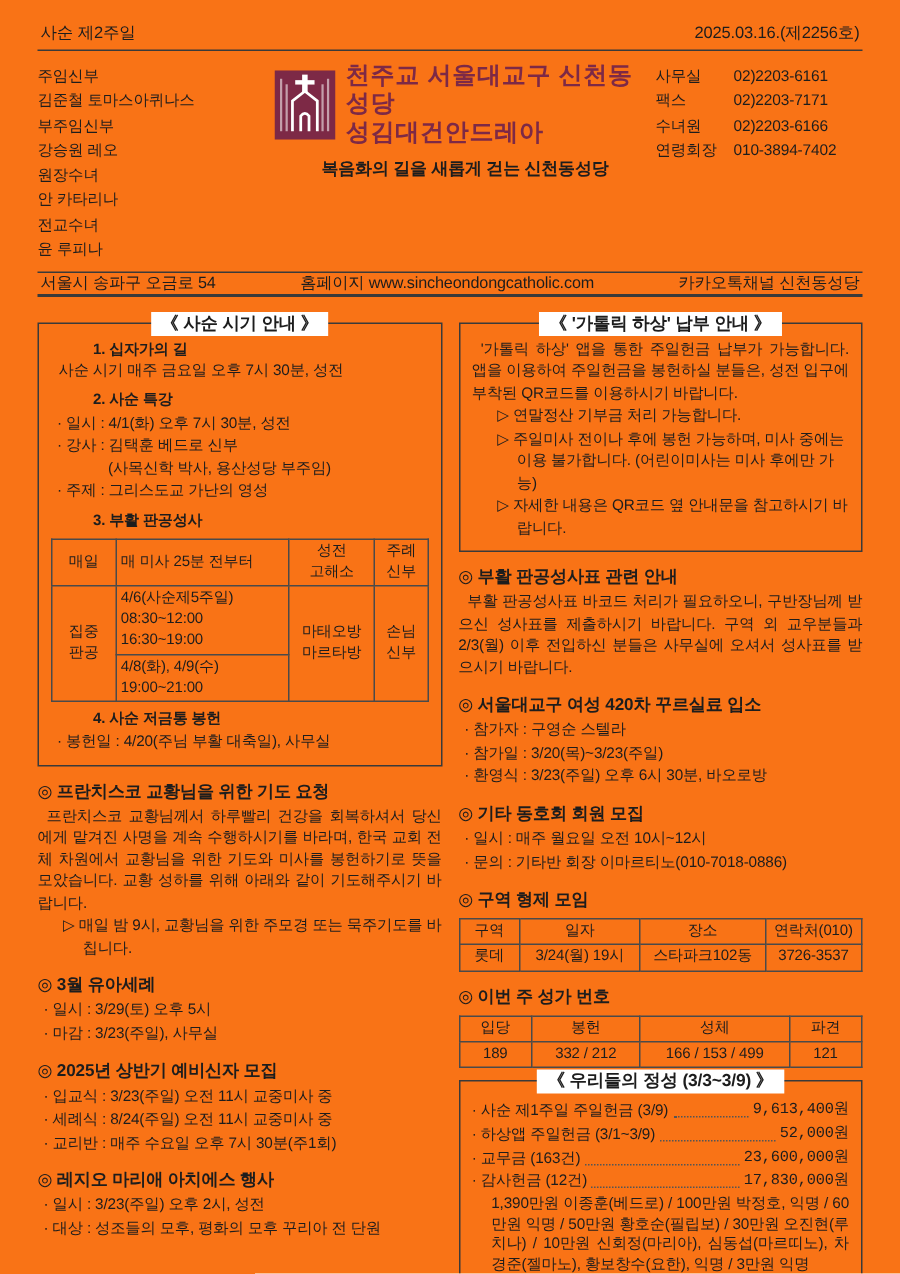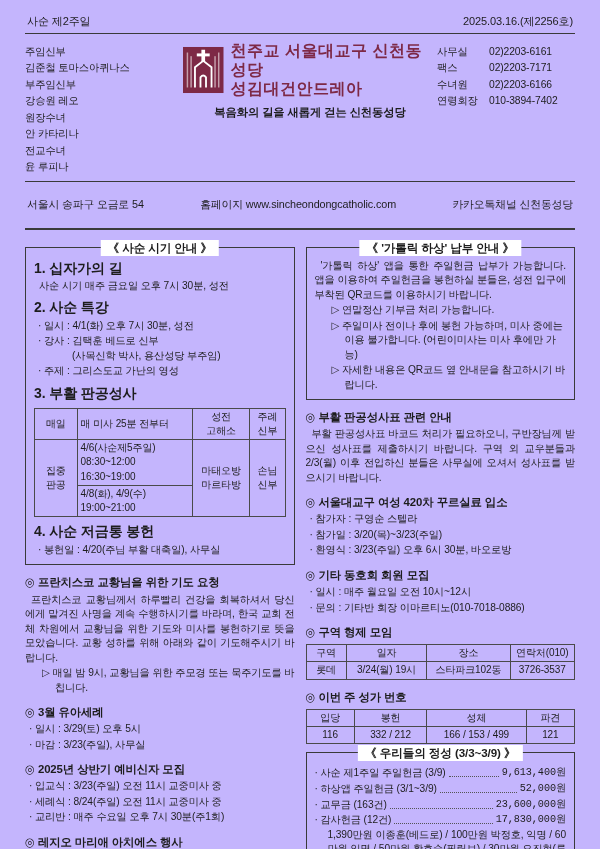--- a/index.html
+++ b/index.html
@@ -1,42 +1,42 @@
 <!DOCTYPE html>
 <html><head>
 <meta charset="utf-8">
 <style>
   * { box-sizing: border-box; margin: 0; padding: 0; }
   html,body { background:#fff; }
   .page {
-    width: 600px; height: 849px; background: #c4b5fd; overflow: hidden;
+    width: 600px; height: 849px; background: #f97316; overflow: hidden;
     font-family: "Liberation Sans", "DejaVu Sans", sans-serif;
     color: #1d1d1d; padding: 14px 25px 10px; letter-spacing: -0.1px;
   }
   
   .hdr-top { display:flex; justify-content:space-between; font-size:11px; padding:0 2px 4px; }
   .rule1 { border-top:1.5px solid #3a3a3a; }
   .hdr-mid { display:flex; padding:7px 0 5px; }
   .staff { width:158px; font-size:10.3px; line-height:1.6; padding-top:3px; }
   .staff-row { display:flex;flex-direction:column; }
   .staff-role { display:inline-block; width:58px; text-align:justify; text-align-last:justify; margin-right:7px; }
   .hdr-center { flex:1; text-align:center; }
   .logo-row { display:flex; align-items:center; justify-content:center; gap:7px; }
   .church-title { text-align:left; color:#7d2946; font-weight:bold; font-size:16px; line-height:1.2; letter-spacing:0.5px; }
   .slogan { font-weight:bold; font-size:11.3px; margin-top:6px; }
   .contacts { width:138px; font-size:10.3px; line-height:1.6; padding-top:3px; }
   .c-row { display:flex; }
   .c-label { display:inline-block; width:47px; text-align:justify; text-align-last:justify; margin-right:5px; white-space:nowrap; }
-  .hdr-addr { display:flex; justify-content:space-between; border-top:1.5px solid #3a3a3a; border-bottom:2.5px solid #3a3a3a; padding:16px 2px; font-size:10.8px; }
+  .hdr-addr { display:flex; justify-content:space-between; border-top:1.5px solid #3a3a3a; border-bottom:2.5px solid #3a3a3a; padding:0 2px; font-size:10.8px; }
   
   .cols { display:flex; gap:11px; margin-top:9px; }
   .col { width:269.5px; font-size:10.2px; line-height:1.42; }
   .titled-box { border:1.5px solid #3a3a3a; position:relative; padding:11px 8px 7px; margin-top:8px; }
   .box-title { position:absolute; top:-8px; left:50%; transform:translateX(-50%); background:#fff; padding:0 7px; font-weight:bold; font-size:11.6px; white-space:nowrap; }
-  .num-title { font-weight:bold; font-size:14px; margin-top:5px; }
+  .num-title { font-weight:bold; font-size:10px; margin-top:5px;margin-left:28px; }
   .plain { padding-left:5px; }
   .item { padding-left:12px; text-indent:-8px; margin-top:1px; }
   .indent2 { padding-left:38px; }
   .tri { padding-left:30px; text-indent:-13px; margin-top:1px; }
   .sec { margin-top:9px; }
   .sec-title { font-weight:bold; font-size:11.4px; margin-bottom:2px; }
   .para { text-indent:6px; text-align:justify; }
   
   table { border-collapse:collapse; width:100%; font-size:10px; margin-top:4px; }
   td, th { border:1px solid #4a4a4a; padding:1px 3px; text-align:center; font-weight:normal; vertical-align:middle; }
@@ -295,21 +295,21 @@
         <div class="sec-title">◎ 이번 주 성가 번호</div>
         <table class="hymn-table">
           <tbody>
               <tr>
             <th style="width:18%">입당</th>
             <th style="width:27%">봉헌</th>
             <th style="width:37%">성체</th>
             <th style="width:18%">파견</th>
           </tr>
           <tr>
-            <td>116</td>
+            <td>189</td>
             <td>332 / 212</td>
             <td>166 / 153 / 499</td>
             <td>121</td>
           </tr>
         </tbody>
           </table>
       </div>
 
       <div class="titled-box offerings-box">
         <div class="box-title">《 우리들의 정성 (3/3~3/9) 》</div>

